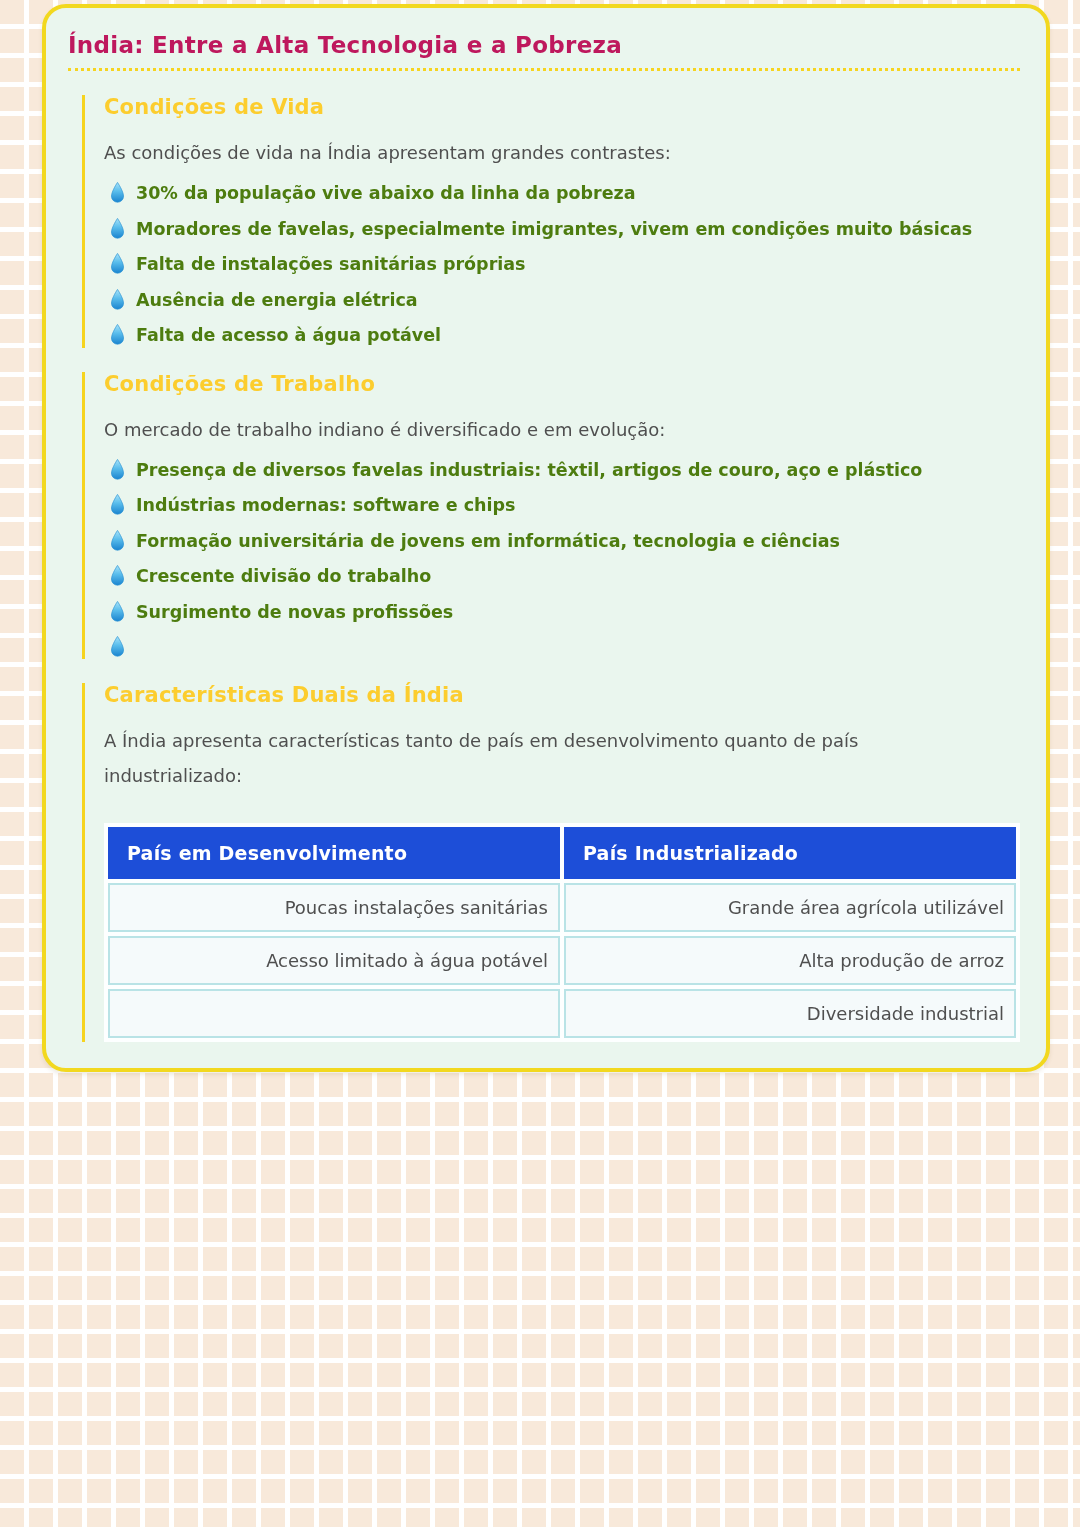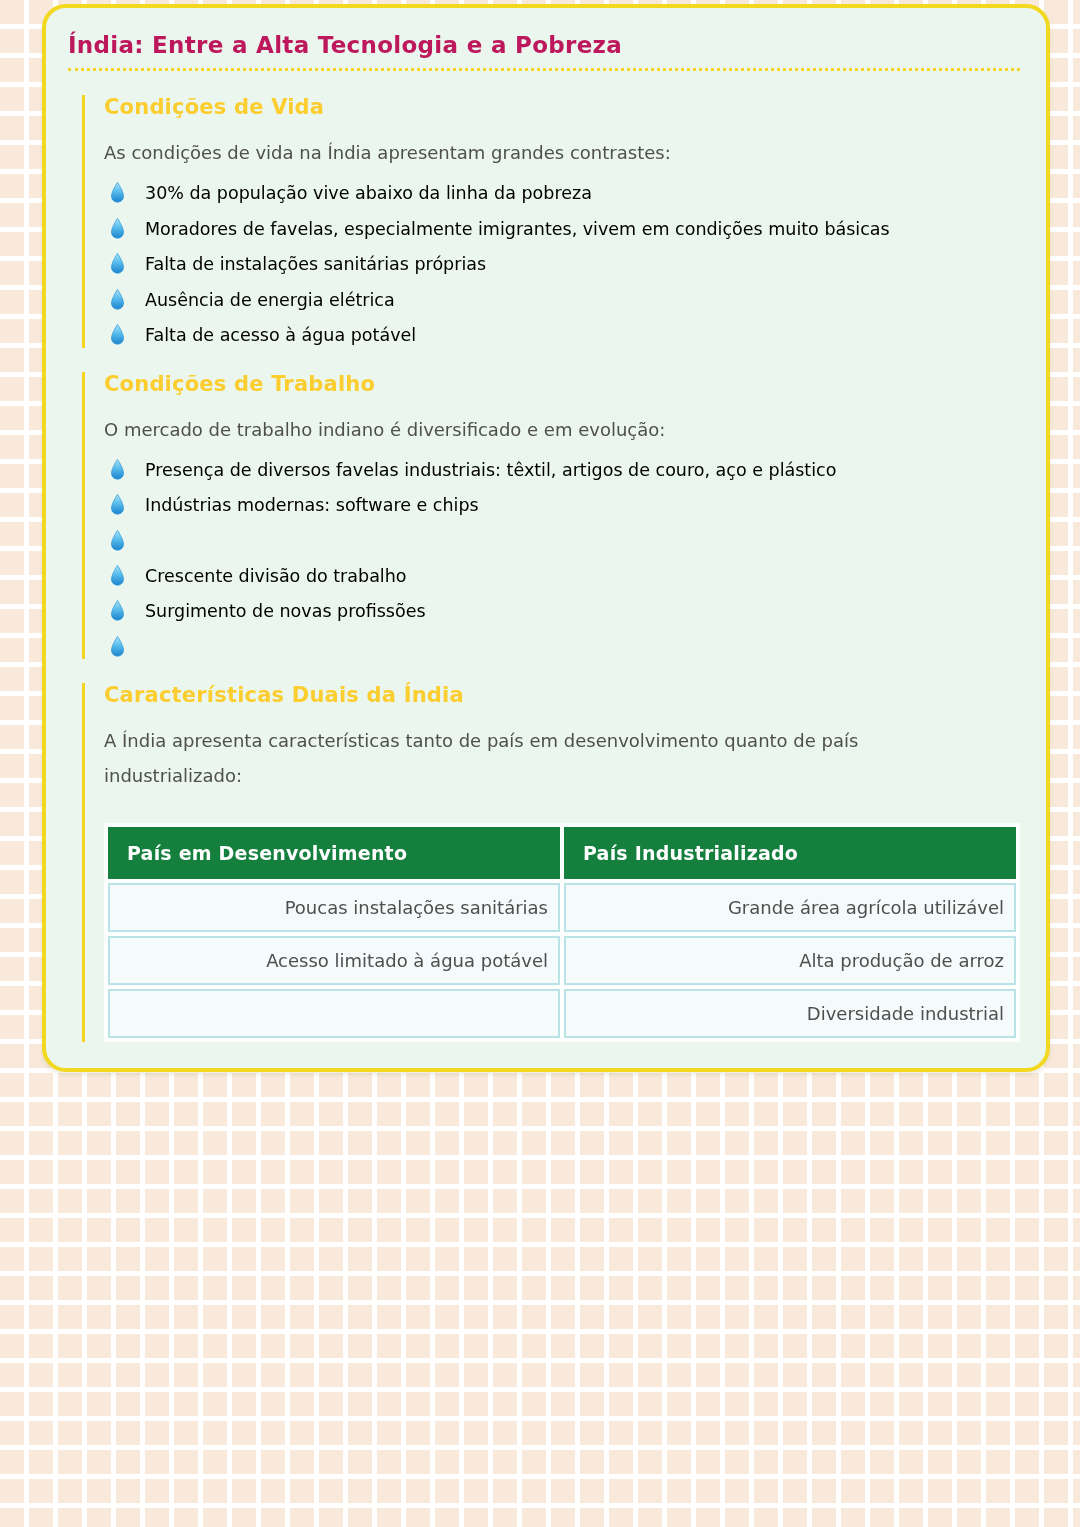--- a/index.html
+++ b/index.html
@@ -61,43 +61,44 @@
   }
 
   ul.droplet-list {
     list-style: none;
     margin: 0;
     padding: 0;
   }
   ul.droplet-list li {
     display: flex;
     align-items: center;
-    gap: 19px;
+    gap: 10px;
     margin: 11px 0;
     font-size: 17.5px;
-    color: #000000;
+    color: #4d7c0f;
     line-height: 1.4;
+    font-weight: bold;
   }
   ul.droplet-list li .drop {
     width: 17px;
     height: 24px;
     flex: 0 0 auto;
     margin-left: 5px;
   }
 
   table.dual-table {
     width: 100%;
     border-collapse: separate;
     border-spacing: 4px;
     background: #fdffff;
     margin-top: 30px;
   }
   table.dual-table th {
     width: 50%;
-    background: #15803d;
+    background: #1d4ed8;
     color: #ffffff;
     font-size: 19px;
     font-weight: 700;
     text-align: left;
     padding: 15px 19px;
     letter-spacing: 0.2px;
   }
   table.dual-table td {
     background: #f5fafb;
     border: 2px solid #b9e3e6;
@@ -178,20 +179,21 @@
       <li>
         <svg class="drop" viewBox="0 0 24 32">
             <path d="M12 1 C12 1 3.5 13.5 3.5 20.5 a8.5 8.5 0 0 0 17 0 C20.5 13.5 12 1 12 1 Z" fill="url(#dropGrad)" stroke="#2a93d5" stroke-width="1"></path>
           </svg>
         <span>Indústrias modernas: software e chips</span>
       </li>
       <li>
         <svg class="drop" viewBox="0 0 24 32">
             <path d="M12 1 C12 1 3.5 13.5 3.5 20.5 a8.5 8.5 0 0 0 17 0 C20.5 13.5 12 1 12 1 Z" fill="url(#dropGrad)" stroke="#2a93d5" stroke-width="1"></path>
           </svg>
+        <span>Formação universitária de jovens em informática, tecnologia e ciências</span>
       </li>
       <li>
         <svg class="drop" viewBox="0 0 24 32">
             <path d="M12 1 C12 1 3.5 13.5 3.5 20.5 a8.5 8.5 0 0 0 17 0 C20.5 13.5 12 1 12 1 Z" fill="url(#dropGrad)" stroke="#2a93d5" stroke-width="1"></path>
           </svg>
         <span>Crescente divisão do trabalho</span>
       </li>
       <li>
         <svg class="drop" viewBox="0 0 24 32">
             <path d="M12 1 C12 1 3.5 13.5 3.5 20.5 a8.5 8.5 0 0 0 17 0 C20.5 13.5 12 1 12 1 Z" fill="url(#dropGrad)" stroke="#2a93d5" stroke-width="1"></path>

